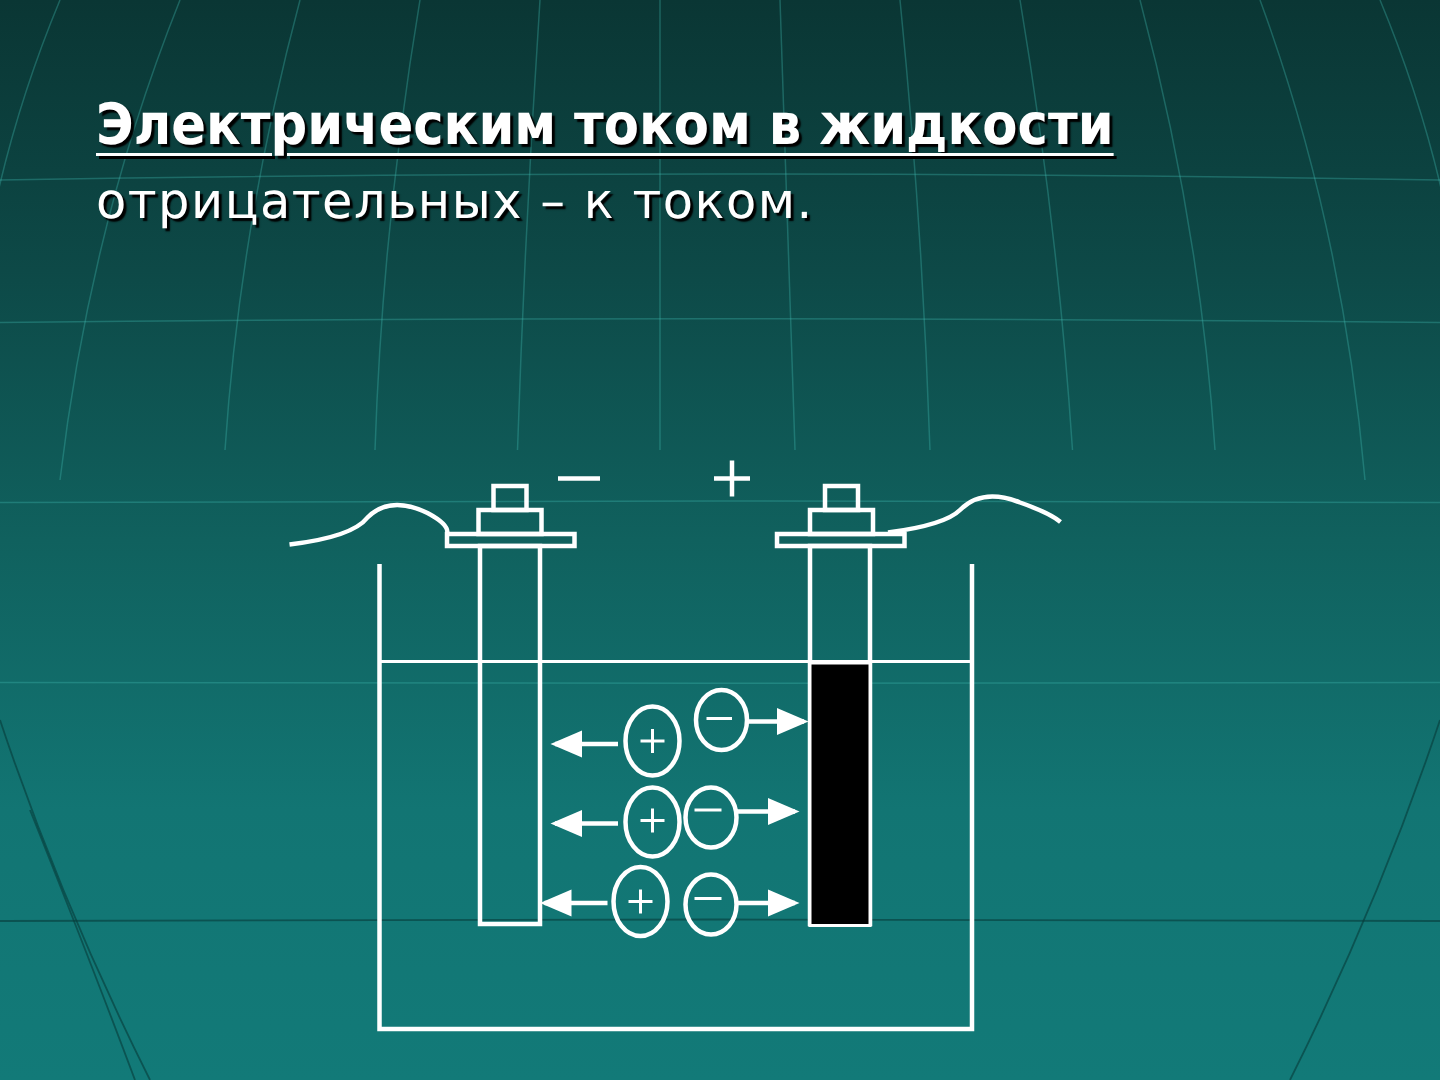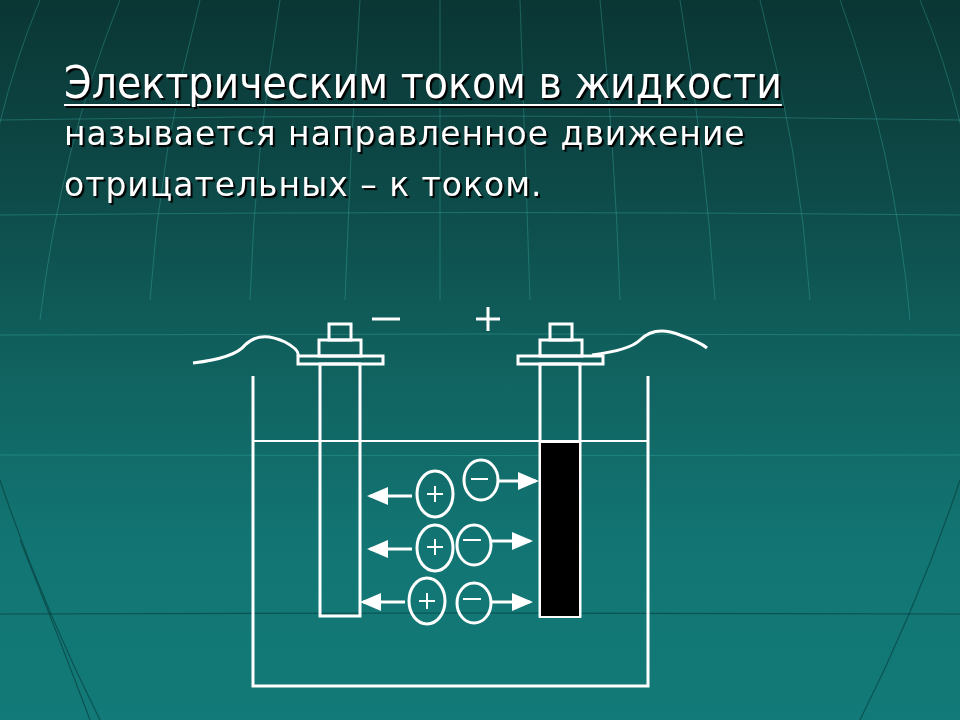--- a/index.html
+++ b/index.html
@@ -4,24 +4,25 @@
   <style>
     html, body { margin: 0; padding: 0; }
     body {
       width: 960px; height: 720px; overflow: hidden; position: relative;
       background: linear-gradient(to bottom, #0a3634 0%, #0d4947 25%, #10615e 50%, #127573 75%, #127a78 100%);
       font-family: "DejaVu Sans", "Liberation Sans", sans-serif;
     }
     .bg-grid { position: absolute; left: 0; top: 0; width: 960px; height: 720px; }
     .text-block { position: absolute; left: 64px; top: 58px; width: 860px; color: #ffffff; }
     .title {
-      font-size: 44px; line-height: 50px; text-decoration: underline;
+      font-size: 38px; line-height: 50px; text-decoration: underline;
       text-decoration-thickness: 2px; text-underline-offset: 6px;
       text-shadow: 2px 2px 1px #000; letter-spacing: 0px; white-space: nowrap;
       font-family: "DejaVu Sans Condensed", "DejaVu Sans", sans-serif;
+      font-weight: bold;
     }
     .body-line {
       font-size: 33px; line-height: 51px; text-shadow: 2px 2px 1px #000; white-space: nowrap;
       letter-spacing: 1px;
     }
     .diagram { position: absolute; left: 0; top: 0; width: 960px; height: 720px; }
   </style>
 </head>
 <body>
 
@@ -48,21 +49,20 @@
     <path d="M0 614 Q480 612 960 614"></path>
     <path d="M0 734 Q480 732 960 734"></path>
     <path d="M0 480 Q40 600 100 720"></path>
     <path d="M960 480 Q920 600 860 720"></path>
     <path d="M20 540 Q60 640 90 720"></path>
   </g>
 </svg>
 
 <div class="text-block">
   <div class="title">Электрическим током в жидкости</div>
-  <div class="body-line">называется направленное движение</div>
   <div class="body-line">отрицательных – к током.</div>
 </div>
 
 <svg class="diagram" viewBox="0 0 960 720">
   <defs>
     <marker id="arrow" markerWidth="8" markerHeight="8" refX="6" refY="4" orient="auto">
       <path d="M0 1 L7 4 L0 7 Z" fill="#ffffff"></path>
     </marker>
   </defs>
   <g stroke="#ffffff" stroke-width="3" fill="none">

